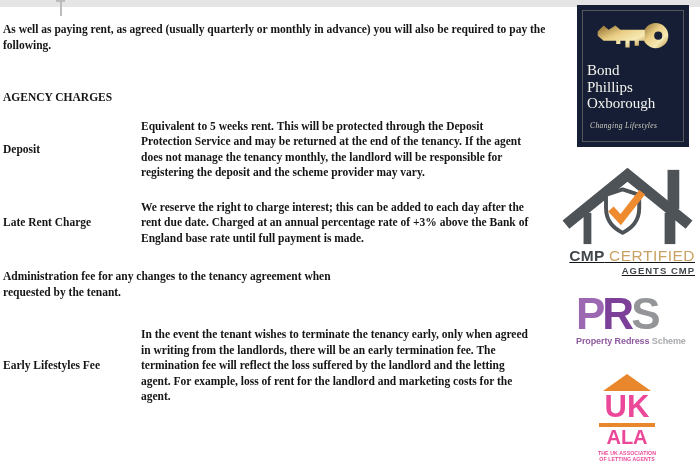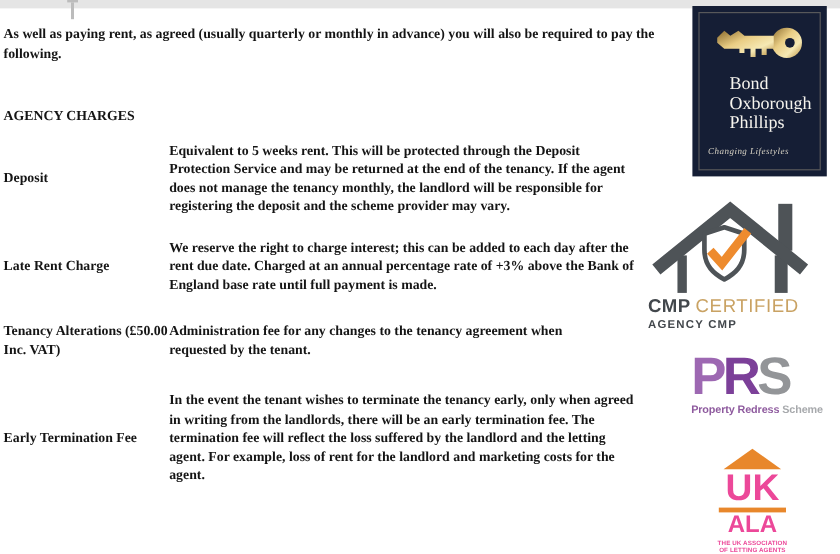--- a/index.html
+++ b/index.html
@@ -31,25 +31,25 @@
   .row4 { margin-top:27px; }
   .row3 .col-defined { width:360px; }
 
   
   .bond {
     position:absolute; left:577px; top:5px; width:112px; height:142px;
     background:#151e35; z-index:2;
   }
   .bond-frame { position:absolute; left:5px; top:5px; right:5px; bottom:5px; border:1px solid rgba(212,198,160,0.35); }
   .bond-key { display:block; margin:13px auto 0; width:82px; height:37px; position:relative; }
-  .bond-name { margin:7px 0 0 31px; font-size:15px; line-height:16.5px; font-weight:normal; color:#f6f4ee; position:relative; }
+  .bond-name { margin:7px 0 0 10px; font-size:15px; line-height:16.5px; font-weight:normal; color:#f6f4ee; position:relative; }
   .bond-tagline { margin:9px 0 0 13px; font-style:italic; font-size:7.5px; letter-spacing:0.4px; color:#d8d3c5; position:relative; }
 
   
-  .cmp { position:absolute; left:540px; top:164px; width:136px; text-align:left; font-family:"Liberation Sans", sans-serif; }
+  .cmp { position:absolute; left:559px; top:164px; width:136px; text-align:right; font-family:"Liberation Sans", sans-serif;text-decoration:underline; }
   .cmp-house { display:block; margin:0 auto; width:131px; height:84px; }
   .cmp-title { font-size:15.5px; line-height:15px; white-space:nowrap; }
   .cmp-title .strong { font-weight:800; color:#42474c; letter-spacing:0.3px; }
   .cmp-title .light  { font-weight:400; color:#c9a263; letter-spacing:0.5px; }
   .cmp-sub { margin-top:2px; font-size:9.5px; font-weight:800; color:#42474c; letter-spacing:1px; }
 
   
   .prs { position:absolute; left:576px; top:294px; width:104px; font-family:"Liberation Sans", sans-serif; }
   .prs-letters { font-size:44px; font-weight:800; line-height:40px; letter-spacing:-3px; }
   .prs-p { color:#9d68b2; }
@@ -84,26 +84,25 @@
     <div class="col-charge">Deposit</div>
     <div class="col-defined">Equivalent to 5 weeks rent. This will be protected through the Deposit Protection Service and may be returned at the end of the tenancy. If the agent does not manage the tenancy monthly, the landlord will be responsible for registering the deposit and the scheme provider may vary.</div>
   </div>
 
   <div class="row row2">
     <div class="col-charge">Late Rent Charge</div>
     <div class="col-defined">We reserve the right to charge interest; this can be added to each day after the rent due date. Charged at an annual percentage rate of +3% above the Bank of England base rate until full payment is made.</div>
   </div>
 
   <div class="row row3">
-    <div class="col-charge">Tenancy Alterations (£50.00 Inc. VAT)</div>
     <div class="col-defined">Administration fee for any changes to the tenancy agreement when requested by the tenant.</div>
   </div>
 
   <div class="row row4">
-    <div class="col-charge">Early Termination Fee</div>
+    <div class="col-charge">Early Lifestyles Fee</div>
     <div class="col-defined">In the event the tenant wishes to terminate the tenancy early, only when agreed in writing from the landlords, there will be an early termination fee. The termination fee will reflect the loss suffered by the landlord and the letting agent. For example, loss of rent for the landlord and marketing costs for the agent.</div>
   </div>
 </div>
 
 <div class="bond">
   <div class="bond-frame"></div>
   <svg class="bond-key" viewBox="0 0 96 44" aria-hidden="true">
     <defs>
       <linearGradient id="gk" x1="0" y1="0" x2="1" y2="1">
         <stop offset="0" stop-color="#8a6a2c"></stop>
@@ -111,42 +110,42 @@
         <stop offset="0.7" stop-color="#f6e9b4"></stop>
         <stop offset="1" stop-color="#b68c3c"></stop>
       </linearGradient>
     </defs>
     <circle cx="75" cy="21" r="15" fill="url(#gk)"></circle>
     <path d="M6,16 L13,9 L19,14 L27,9 L33,14 L62,14 L62,27 L55,27 L55,33 L50,33 L50,27 L44,27 L44,35 L39,35 L39,27 L33,27 L33,31 L28,31 L28,27 L13,27 L6,21 Z" fill="url(#gk)"></path>
     <circle cx="78" cy="21" r="4.8" fill="#151e35"></circle>
   </svg>
   <div class="bond-name">
     <div>Bond</div>
+    <div>Phillips</div>
     <div>Oxborough</div>
-    <div>Phillips</div>
   </div>
   <div class="bond-tagline">Changing Lifestyles</div>
 </div>
 
 <div class="cmp">
   <svg class="cmp-house" viewBox="0 0 134 86" aria-hidden="true">
     <g fill="#4e5357">
       <rect x="108" y="6" width="12" height="40"></rect>
       <rect x="22" y="50" width="8" height="32"></rect>
       <rect x="105" y="50" width="11" height="32"></rect>
     </g>
     <path d="M4,62 L67,11 L130,62" fill="none" stroke="#4e5357" stroke-width="11"></path>
     <path d="M62,26 L45,31.5 L45,45 C45,59 53,65.5 62,70.5 C71,65.5 79,59 79,45 L79,31.5 Z" fill="#ffffff" stroke="#4e5357" stroke-width="4" stroke-linejoin="round"></path>
     <path d="M50,46 L60,57 L82,29" fill="none" stroke="#ee8b2e" stroke-width="7.5"></path>
   </svg>
   <div class="cmp-title">
     <span class="strong">CMP</span>
     <span class="light">CERTIFIED</span>
   </div>
-  <div class="cmp-sub">AGENCY CMP</div>
+  <div class="cmp-sub">AGENTS CMP</div>
 </div>
 
 <div class="prs">
   <div class="prs-letters">
     <span class="prs-p">P</span><span class="prs-r">R</span><span class="prs-s">S</span>
   </div>
   <div class="prs-tagline">
     <span class="primary">Property Redress</span>
     <span class="secondary">Scheme</span>
   </div>

